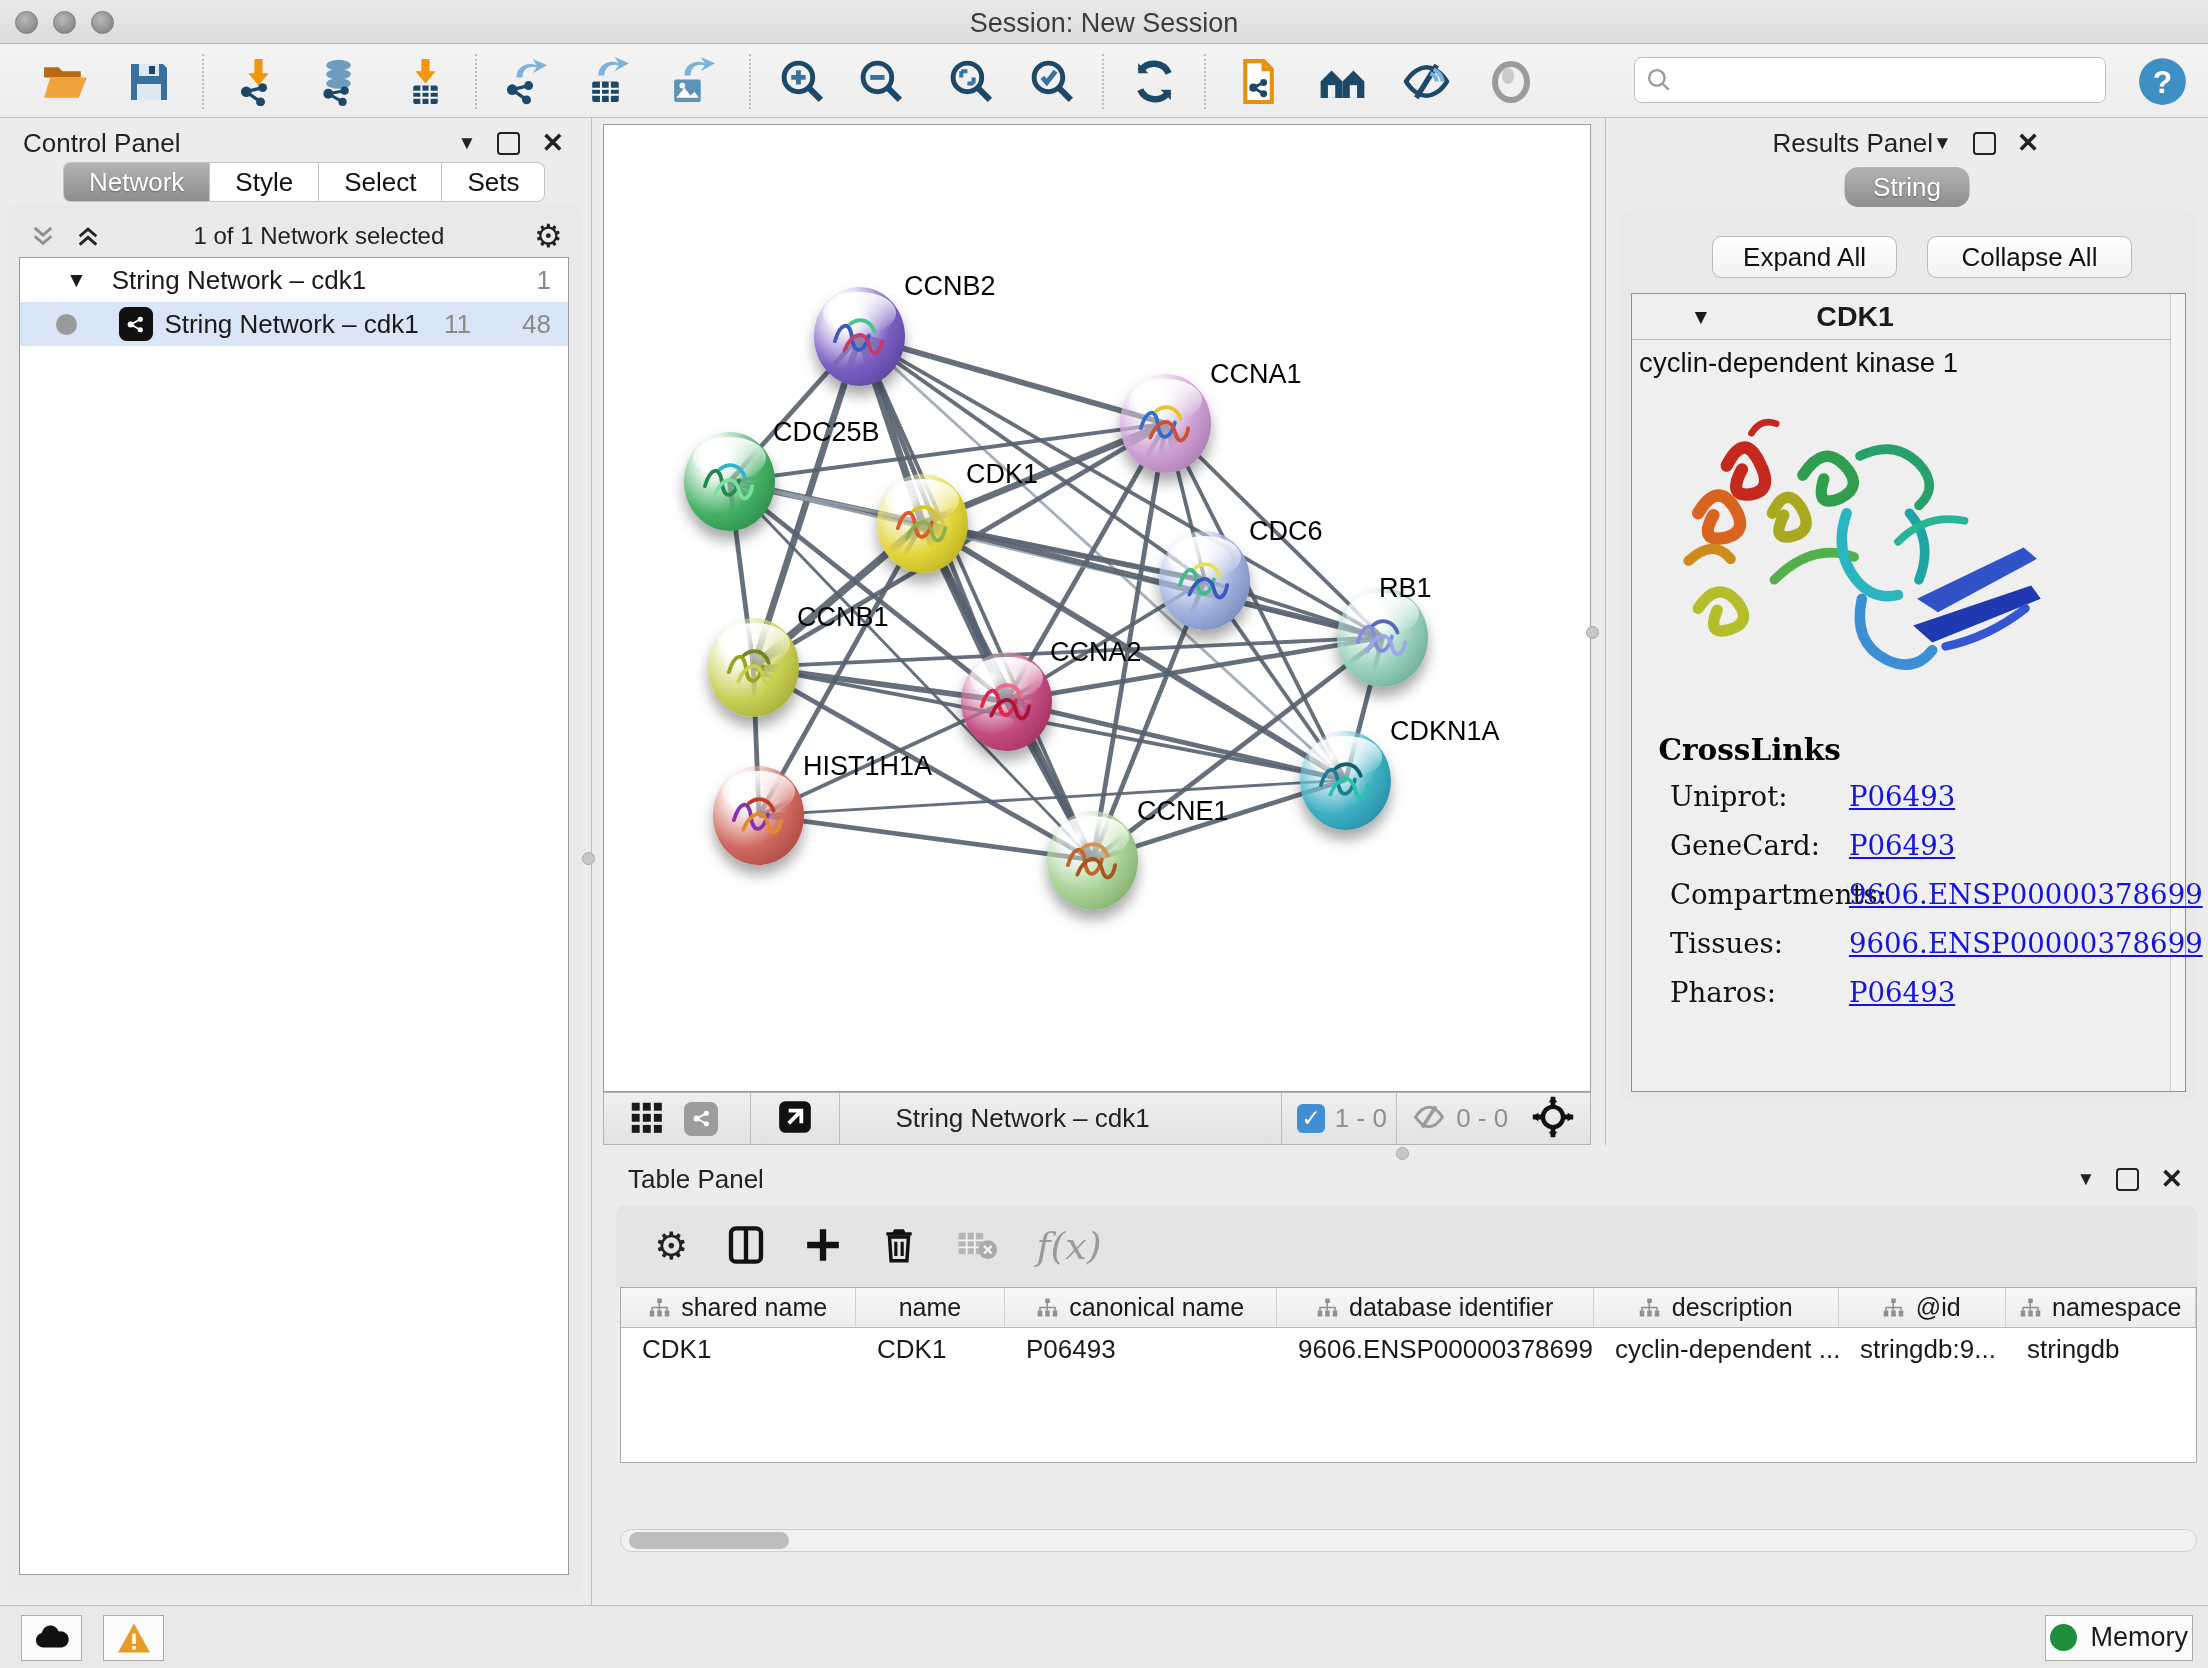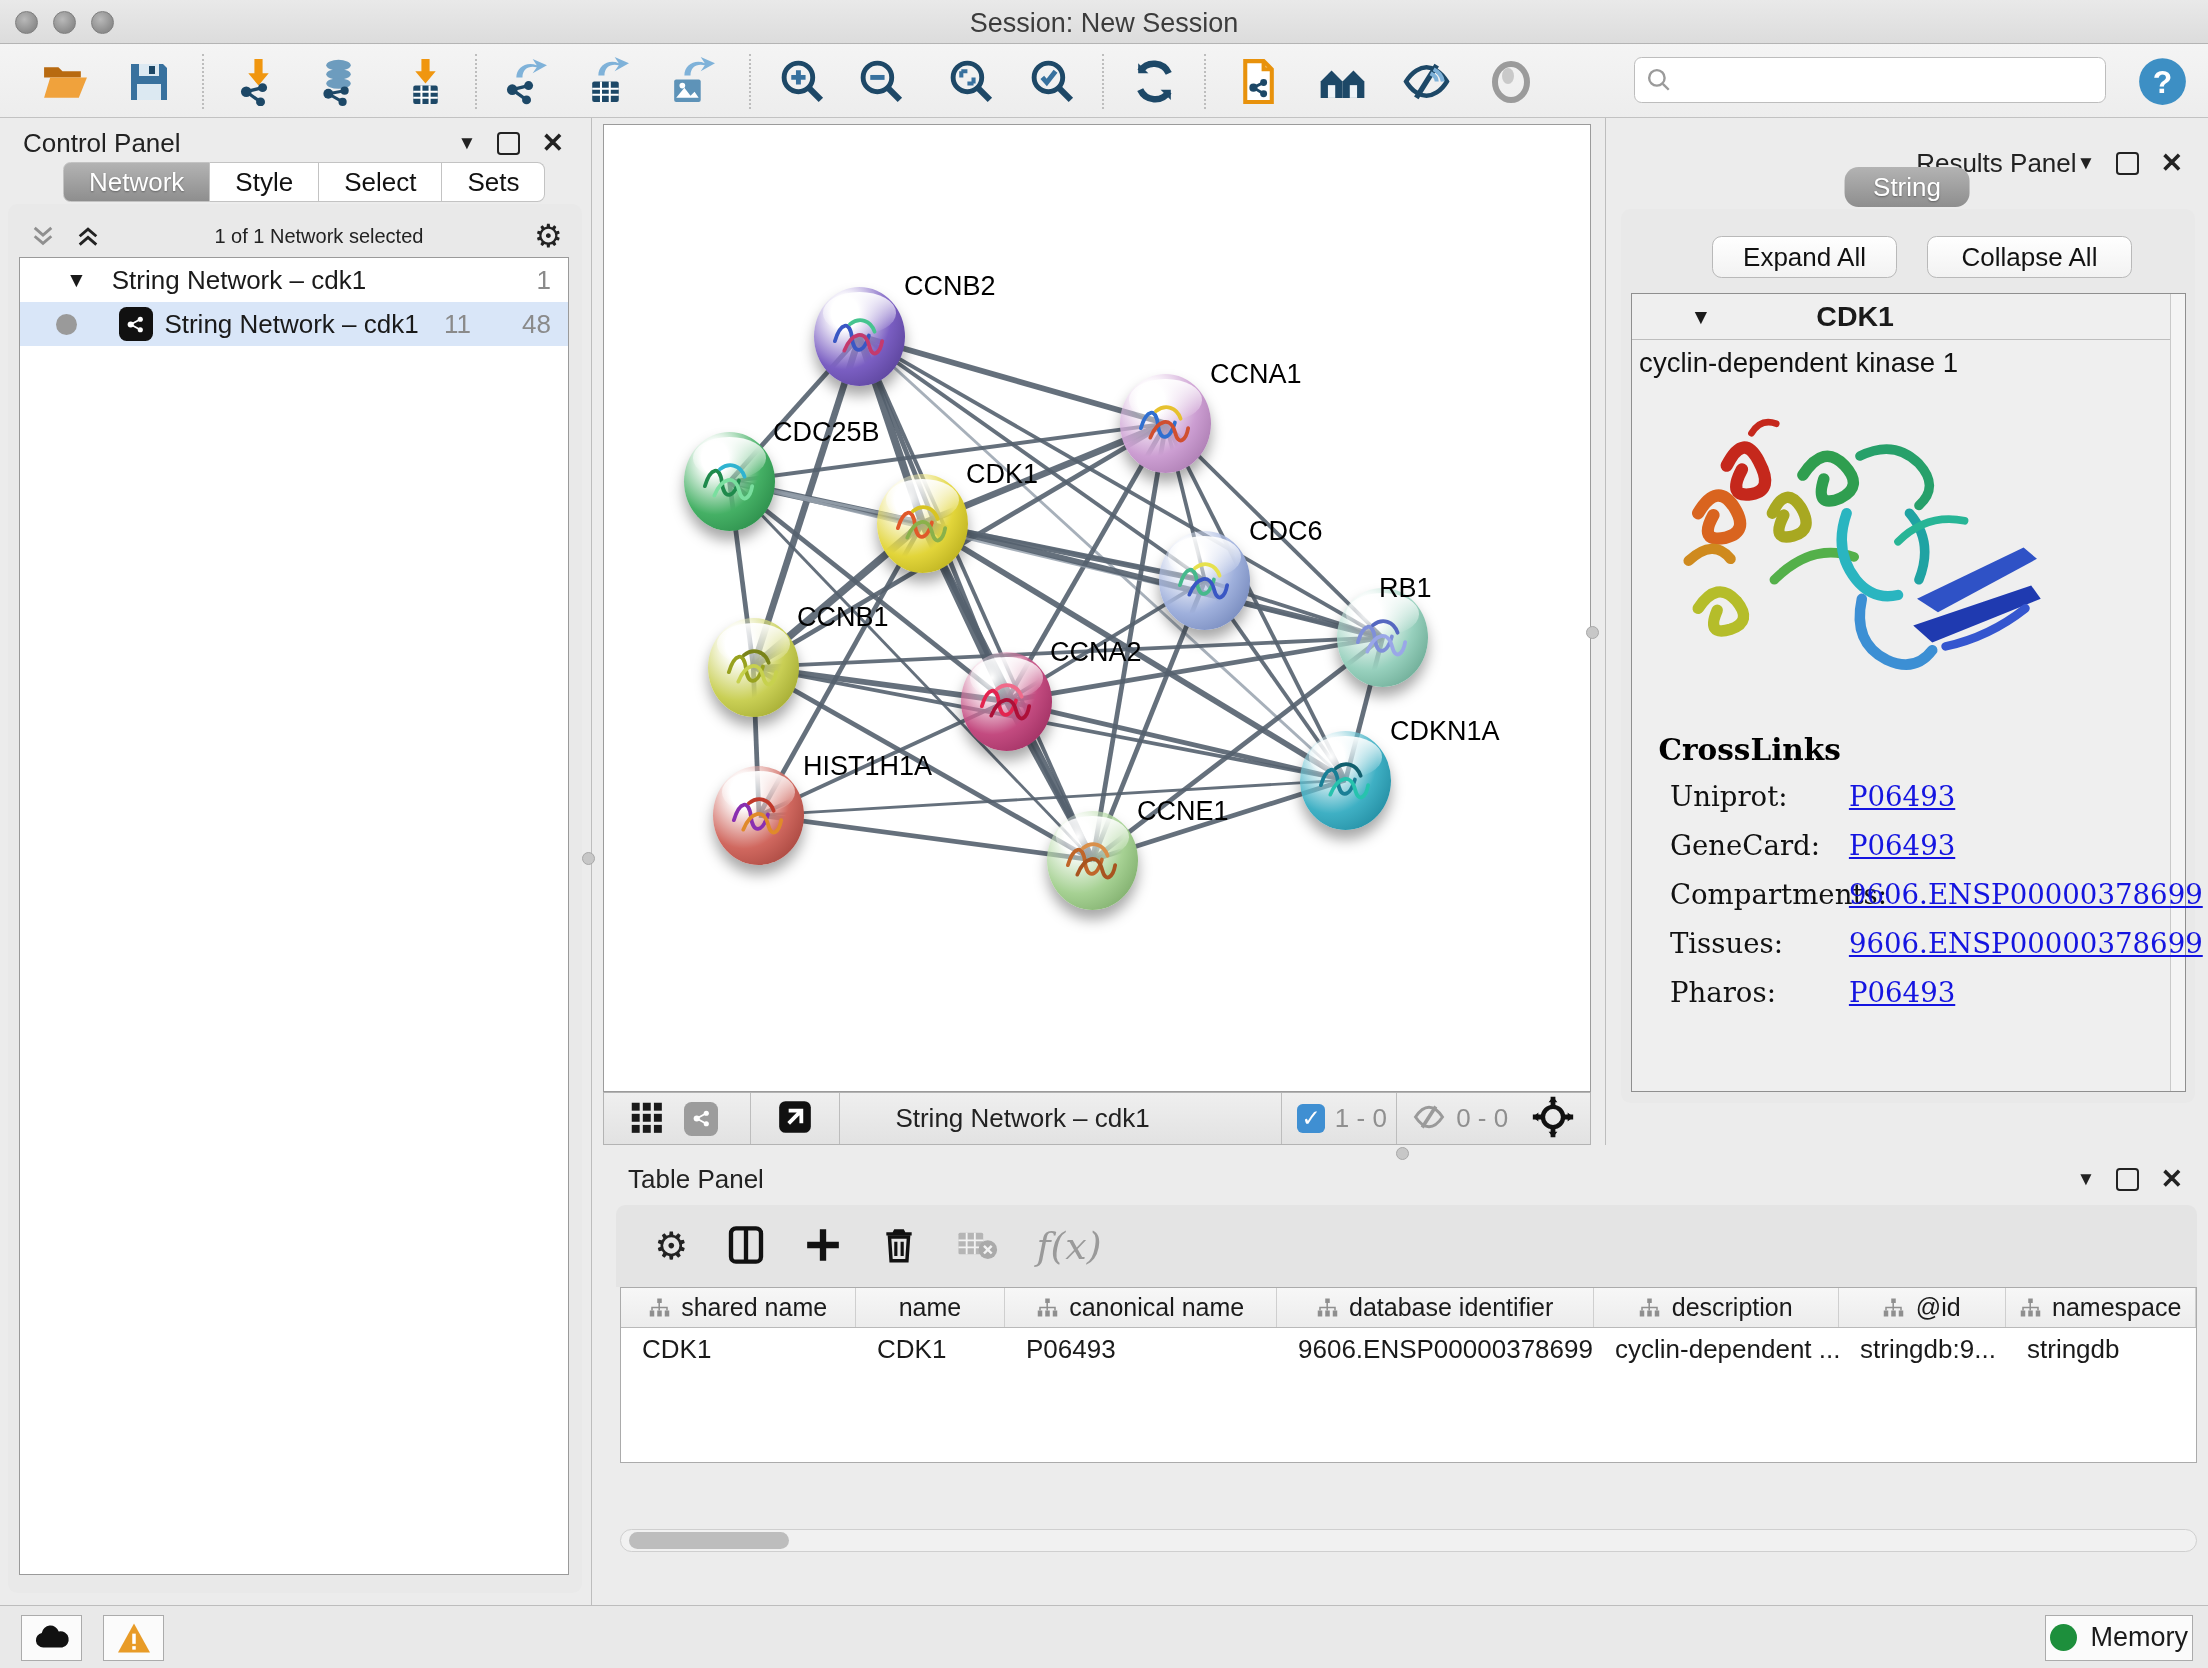--- a/index.html
+++ b/index.html
@@ -28,21 +28,21 @@
   
   #control-panel { position:absolute; left:0; top:118px; width:592px; height:1488px; background:#ececec; border-right:1px solid #bdbdbd; }
   #cp-header { position:absolute; left:23px; right:27px; top:9.5px; display:flex; justify-content:space-between; align-items:center; }
   .tabrow { position:absolute; display:flex; }
   .tab { height:40px; padding:0 25px; background:#fff; border:1px solid #c3c3c3; border-left:none; font-size:26px; display:flex; align-items:center; color:#111; }
   .tab.first { border-left:1px solid #c3c3c3; border-radius:7.6px 0 0 7.6px; }
   .tab.last { border-radius:0 7.6px 7.6px 0; }
   .tab.sel { background:linear-gradient(#b3b3b3,#8e8e8e); color:#fff; text-shadow:0 1px 1.9px rgba(0,0,0,.35); }
   #cp-body { position:absolute; left:7.6px; top:86px; width:574px; height:1389px; background:#e9e9e9; border-radius:9.5px; }
   #cp-statusrow { position:absolute; left:19px; right:19px; top:13.3px; display:flex; align-items:center; }
-  #cp-status { flex:1; text-align:center; font-size:20px; color:#222; }
+  #cp-status { flex:1; text-align:center; font-size:24px; color:#222; }
   #net-list { position:absolute; left:11.4px; top:53px; width:550px; height:1318px; background:#fff; border:1px solid #9a9a9a; }
   .nrow { height:44px; display:flex; align-items:center; font-size:26px; }
   .nrow .cnt { margin-left:auto; margin-right:17px; color:#8a8a8a; }
   .nrow.selected { background:#d9e6f8; }
   .share-badge { width:34px; height:34px; background:#111; border-radius:7.6px; display:flex; align-items:center; justify-content:center; margin-right:11.4px; }
 
   
   #net-canvas { position:absolute; left:603px; top:124px; width:988px; height:968px; background:#fff; border:1px solid #9b9b9b; }
   #edge-svg { position:absolute; left:0; top:0; }
   .node { position:absolute; width:91px; height:99px; border-radius:50%; box-shadow:0 9.5px 13.3px rgba(0,0,0,.35); }
@@ -50,21 +50,21 @@
   .node svg { position:absolute; left:14%; top:22%; }
   .nlabel { position:absolute; font-size:27px; color:#000; white-space:nowrap; }
   #net-bottombar { position:absolute; left:603px; top:1092px; width:988px; height:53px; background:linear-gradient(#efefef,#e2e2e2); border:1px solid #b3b3b3; display:flex; align-items:center; }
   .nb-sep { width:0; border-left:1px solid #bdbdbd; height:100%; }
   #net-name { font-size:26px; color:#222; padding-left:55px; flex:1; }
   .nb-count { font-size:26px; color:#8f8f8f; margin:0 9.5px; }
   .chk { width:28.5px; height:28.5px; background:#3f8fd2; border-radius:5.7px; color:#fff; font-size:23px; display:flex; align-items:center; justify-content:center; margin-left:15px; }
 
   
   #results-panel { position:absolute; left:1605px; top:118px; width:603px; height:1027px; background:#ececec; border-left:1px solid #bdbdbd; }
-  #rp-header { position:absolute; left:23px; right:25px; top:9.5px; display:flex; justify-content:flex-end; align-items:center;margin-top:20px; }
+  #rp-header { position:absolute; left:23px; right:25px; top:9.5px; display:flex; justify-content:center; align-items:center; }
   #string-tab { position:absolute; left:50%; transform:translateX(-50%); top:49px; height:40px; padding:0 28.5px; background:linear-gradient(#b3b3b3,#8e8e8e); border-radius:14px; color:#fff; font-size:26px; display:flex; align-items:center; text-shadow:0 1px 1.9px rgba(0,0,0,.35); z-index:2; }
   #rp-body { position:absolute; left:15px; top:91px; width:574px; height:894px; background:#e9e9e9; border-radius:9.5px; }
   .rp-btn { position:absolute; top:27px; height:42px; background:linear-gradient(#ffffff,#f2f2f2); border:1px solid #b9b9b9; border-radius:9.5px; font-size:26px; display:flex; align-items:center; justify-content:center; color:#111; }
   #rp-scroll { position:absolute; left:9.5px; top:84px; width:555px; height:799px; background:#efefef; border:1.9px solid #8f8f8f; }
   #rp-vscroll { position:absolute; right:0; top:0; width:15px; height:100%; background:#f4f4f4; border-left:1px solid #c9c9c9; }
   #gene-header { position:absolute; left:0; top:0; width:538px; height:46px; border-bottom:1px solid #bdbdbd; display:flex; align-items:center; }
   #gene-title { font-size:28.5px; font-weight:bold; margin-left:105px; }
   #gene-desc { position:absolute; left:7.6px; top:53px; width:523px; font-size:27.6px; color:#111; }
   #structure { position:absolute; left:28.5px; top:105px; }
   #crosslinks { position:absolute; left:27px; top:438px; font-family:"DejaVu Serif", serif; }

